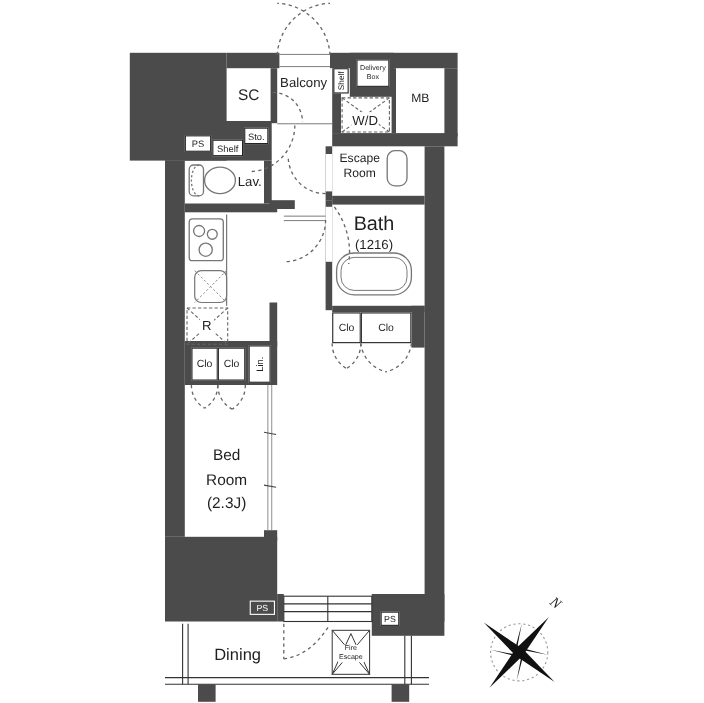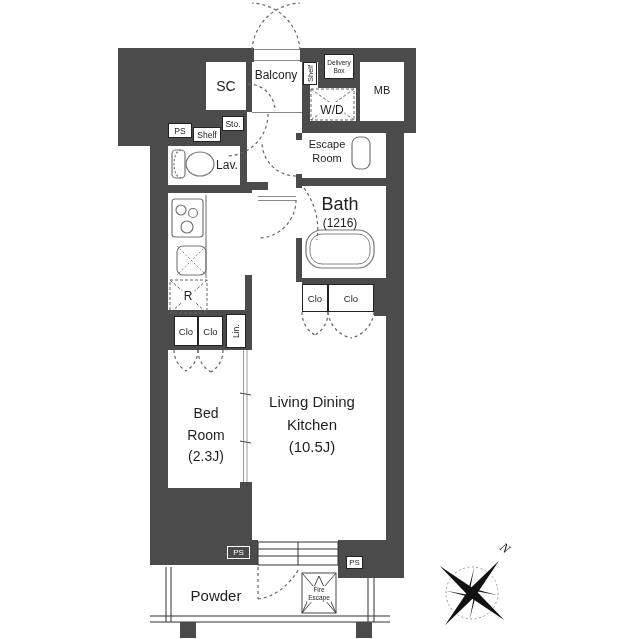--- a/index.html
+++ b/index.html
@@ -236,28 +236,23 @@
 
   <div class="roomlabel" style="left:188px;top:296px;font-size:12px;background:#fff;padding:0 2px">
     <span>R</span></div>
 
   <div class="roomlabel" style="left:206px;top:436px;font-size:14px;line-height:1.55">
     <span style="display:block">Bed</span>
     <span style="display:block">Room</span>
     <span style="display:block">(2.3J)</span>
     </div>
 
-  <div class="roomlabel" style="left:312px;top:425px;font-size:15px;line-height:1.5">
-    <span style="display:block">Living Dining</span>
-    <span style="display:block">Kitchen</span>
-    <span style="display:block">(10.5J)</span>
-    </div>
 
   <div class="roomlabel" style="left:216px;top:596px;font-size:15px">
-    <span>Powder</span></div>
+    <span>Dining</span></div>
 
   <div class="roomlabel" style="left:319px;top:594px;font-size:6.5px;line-height:1.2;background:#fff;padding:0 1px">
     <span style="display:block">Fire</span>
     <span style="display:block">Escape</span>
     </div>
 
   <div class="roomlabel" style="left:505px;top:548px;font-size:13px;font-family:'Liberation Serif',serif;font-style:italic;transform:translate(-50%,-50%) rotate(38deg)">
     <span>N</span></div>
 
 </div>

